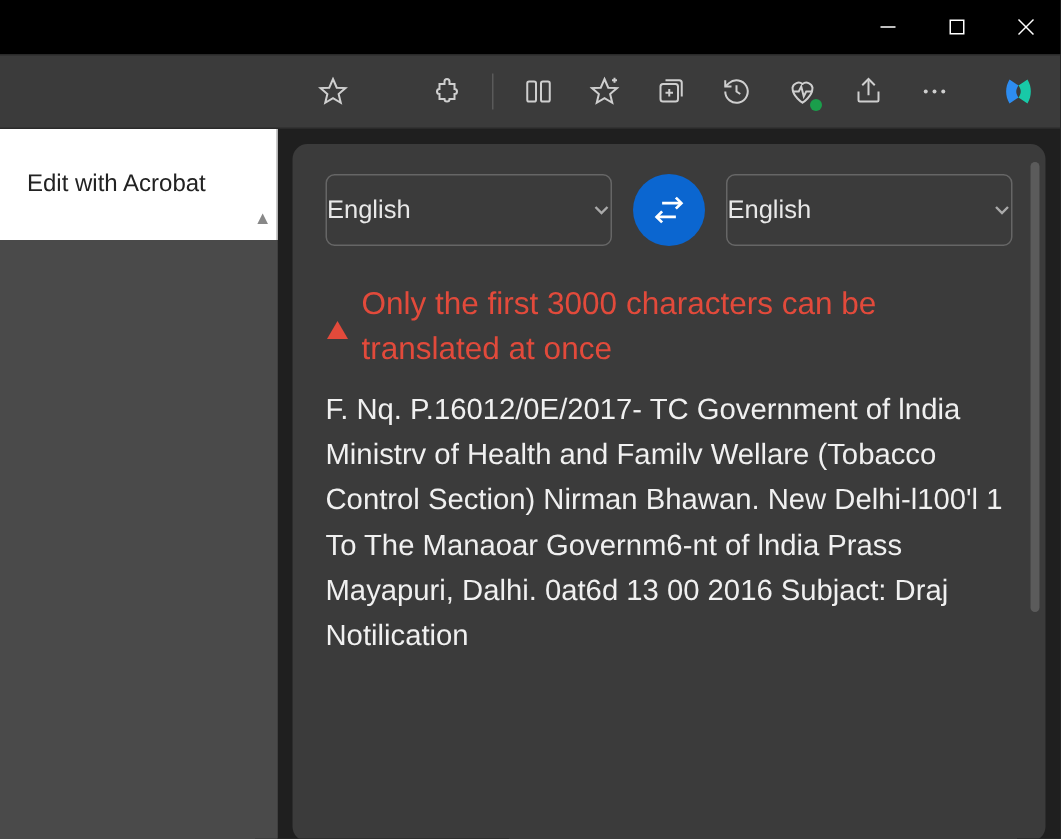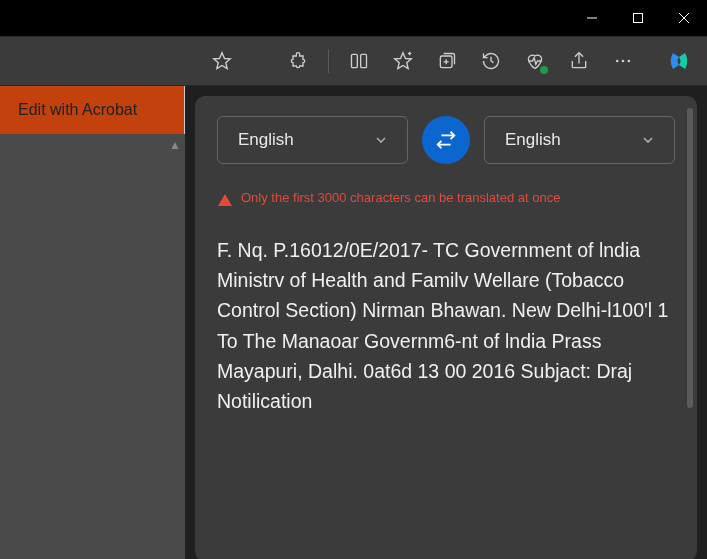--- a/index.html
+++ b/index.html
@@ -4,32 +4,32 @@
 <style>
   html,body{margin:0;padding:0;width:707px;height:559px;background:#1f1f1f;font-family:"Segoe UI",Arial,sans-serif;overflow:hidden;color:#e8e8e8}
   .titlebar{height:36px;background:#000;display:flex;justify-content:flex-end;align-items:stretch}
   .titlebar .ctl{width:46px;display:flex;align-items:center;justify-content:center;color:#fff}
   .toolbar{height:48px;background:#3b3b3b;display:flex;align-items:center;padding:0 8px;gap:4px;border-top:1px solid #2a2a2a;border-bottom:1px solid #2a2a2a}
   .toolbar .spacer{flex:1}
   .tbtn{width:40px;height:40px;display:flex;align-items:center;justify-content:center;color:#cfcfcf;border-radius:4px}
   .sep{width:1px;height:24px;background:#5a5a5a;margin:0 6px}
   .content{display:flex;height:calc(559px - 36px - 48px)}
   .left{width:185px;background:#4a4a4a;display:flex;flex-direction:column;position:relative}
-  .acrobat{background:#c2410c;color:#222;height:48px;display:flex;align-items:center;padding:0 18px;font-size:16px;border-right:1px solid #ccc}
+  .acrobat{background:#ffffff;color:#222;height:48px;display:flex;align-items:center;padding:13px 18px;font-size:16px;border-right:1px solid #ccc}
   .tri{position:absolute;top:52px;right:4px;color:#888;font-size:12px}
   .below{flex:1;background:#4a4a4a}
   .panel{flex:1;background:#3b3b3b;border-radius:10px;margin:10px 10px 0 10px;padding:20px 22px 0 22px;display:flex;flex-direction:column;position:relative;overflow:hidden}
   .panel-head{display:flex;align-items:center;justify-content:space-between;margin-bottom:28px}
   .panel-title{font-size:22px;font-weight:600;color:#fff}
   .close{width:32px;height:32px;color:#e0e0e0;display:flex;align-items:center;justify-content:center}
   .lang-row{display:flex;align-items:center;gap:14px;margin-bottom:24px}
-  .lang-sel{flex:1;height:46px;border:1px solid #666;border-radius:6px;background:#3b3b3b;display:flex;align-items:center;justify-content:space-between;padding:0 20px;color:#e8e8e8;font-size:17px}
+  .lang-sel{flex:1;height:46px;border:1px solid #666;border-radius:6px;background:#3b3b3b;display:flex;align-items:center;justify-content:space-between;padding:0 0;color:#e8e8e8;font-size:17px}
   .chev{color:#aaa}
   .swap{width:48px;height:48px;border-radius:50%;background:#0b66d0;display:flex;align-items:center;justify-content:center;color:#fff;flex:0 0 48px}
-  .warn{color:#e24a3b;font-size:13px;line-height:1.45;margin-bottom:27px;display:flex;gap:8px;align-items:center}
+  .warn{color:#e24a3b;font-size:21px;line-height:1.45;margin-bottom:9px;display:flex;gap:8px;align-items:center}
   .warn-ico{flex:0 0 16px;margin-top:4px}
   .body-text{color:#f0f0f0;font-size:19.5px;line-height:1.55;word-break:break-word}
   .scroll-ind{position:absolute;top:12px;right:4px;width:6px;height:300px;background:#5b5b5b;border-radius:3px}
   svg{display:block}
   .cop-ico{width:24px;height:24px;position:relative}
 </style>
 </head>
 <body>
 
 <div class="titlebar">

